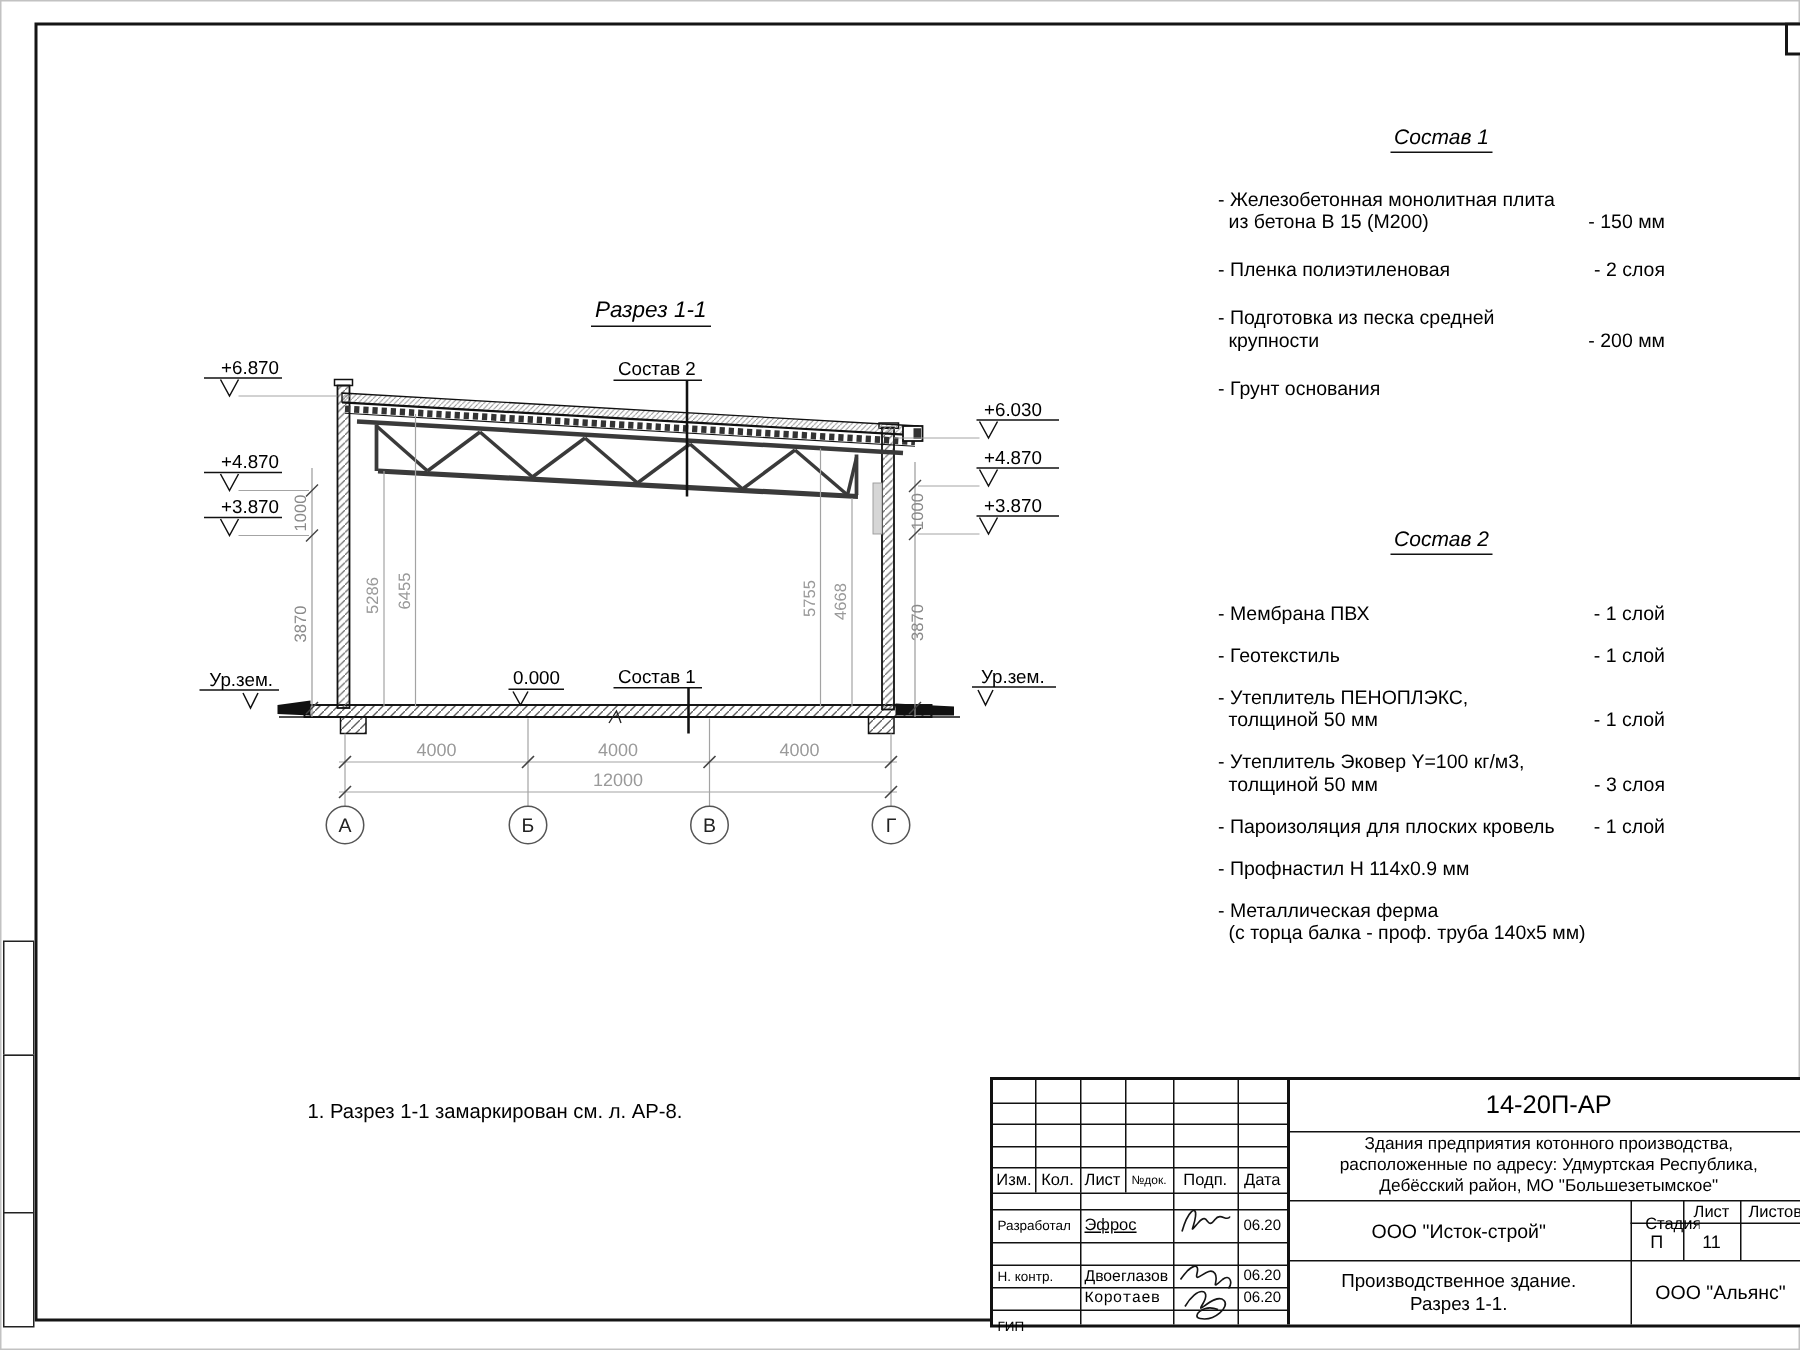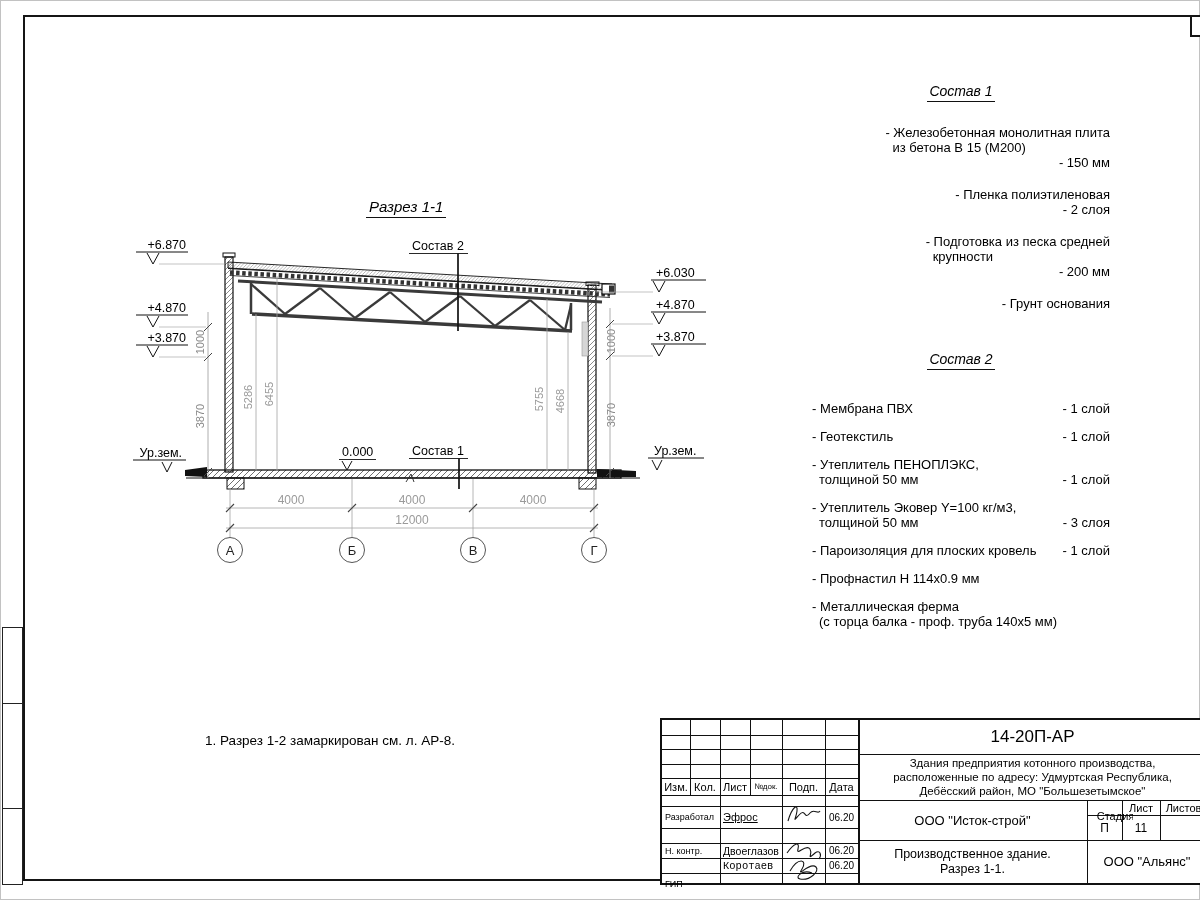--- a/index.html
+++ b/index.html
@@ -5,29 +5,29 @@
   html,body{margin:0;padding:0;background:#fff;}
   body{width:1200px;height:900px;overflow:hidden;position:relative;
        font-family:"Liberation Sans",sans-serif;color:#000;}
   .page-edge{position:absolute;inset:0;border:1px solid #c2c2c2;}
   .frame{position:absolute;left:23px;top:15px;width:1190px;height:866px;
          border:2px solid #151515;box-sizing:border-box;}
   .margin-box{position:absolute;left:2px;width:21px;border:1px solid #222;
               box-sizing:border-box;background:#fff;}
   .corner-box{position:absolute;left:1190px;top:15px;width:20px;height:22px;
               border:2px solid #151515;box-sizing:border-box;background:#fff;}
-  .sec-title{position:absolute;left:366px;top:198px;width:108px;text-align:left;
+  .sec-title{position:absolute;left:366px;top:198px;width:108px;text-align:right;
              font-size:15px;font-style:italic;}
   .sec-title span{border-bottom:1.3px solid #111;padding:0 3px 2px;}
   .note{position:absolute;left:205px;top:733px;font-size:13.5px;}
   .sostav{position:absolute;width:298px;font-size:13px;line-height:15px;}
   .sostav .hd{text-align:center;font-style:italic;font-size:14px;margin-bottom:26px;}
   .sostav .hd span{border-bottom:1.2px solid #111;padding:0 2px 2px;}
   .item{display:flex;justify-content:space-between;align-items:flex-end;}
-  .s1 .item{margin-bottom:17px;flex-direction:column;} .s2 .item{margin-bottom:13px;}
+  .s1 .item{margin-bottom:17px;} .s2 .item{margin-bottom:13px;}
   .item .l2{padding-left:7px;}
   .item .val{white-space:nowrap;padding-left:8px;}
   svg text{font-family:"Liberation Sans",sans-serif;}
   
   .tb{position:absolute;left:660px;top:718px;width:545px;height:167px;
       border:2px solid #111;box-sizing:border-box;background:#fff;font-size:11px;}
   .tb .vl{position:absolute;width:1px;background:#111;}
   .tb .hl{position:absolute;height:1px;background:#111;}
   .tb .vl2{position:absolute;width:2px;background:#111;}
   .tb .cell{position:absolute;display:flex;align-items:center;justify-content:center;
@@ -294,21 +294,21 @@
   </div>
   <div class="item">
     <div>
         <div>- Металлическая ферма</div>
         <div class="l2">(с торца балка - проф. труба 140x5 мм)</div>
       </div>
     <div class="val"></div>
   </div>
 </div>
 
-<div class="note">1. Разрез 1-2 замаркирован см. л. АР-8.</div>
+<div class="note">1. Разрез 1-1 замаркирован см. л. АР-8.</div>
 
 <div class="tb">
 
   <div class="vl2" style="left:196px;top:0;height:163px;"></div>
 
   <div class="hl" style="left:0;top:15px;width:196px;"></div>
   <div class="hl" style="left:0;top:29px;width:196px;"></div>
   <div class="hl" style="left:0;top:44px;width:196px;"></div>
   <div class="hl" style="left:0;top:58px;width:196px;"></div>
   <div class="hl" style="left:0;top:75px;width:196px;"></div>

